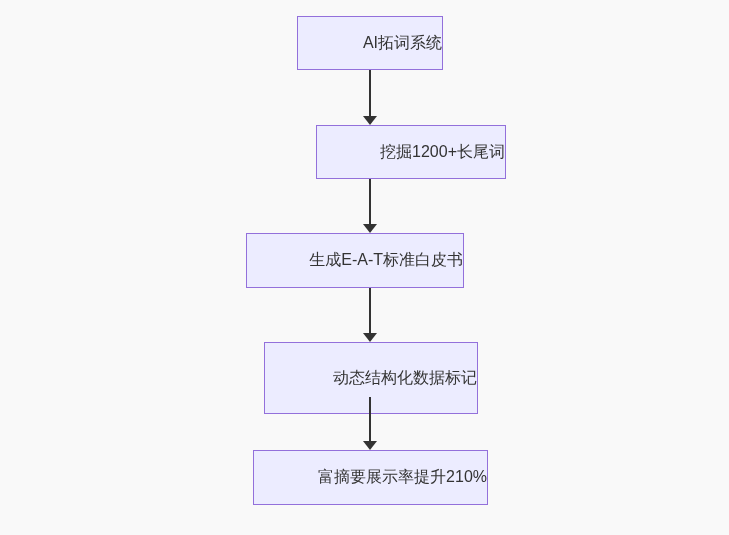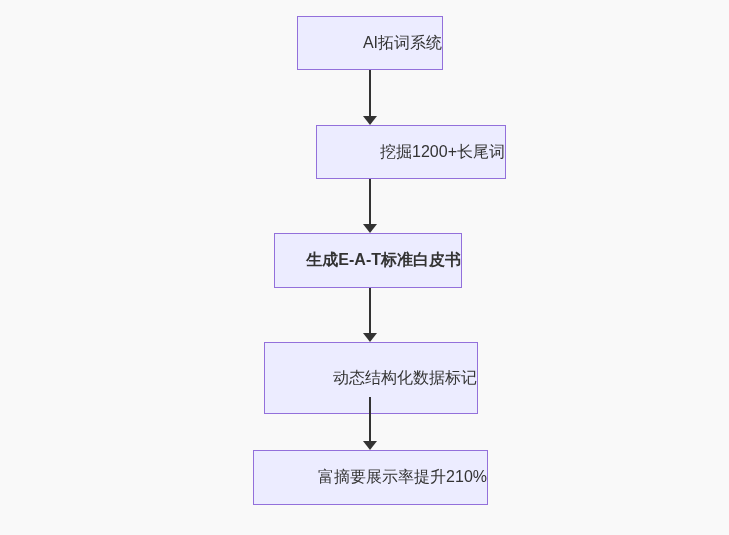--- a/index.html
+++ b/index.html
@@ -23,21 +23,21 @@
     color: #333333;
     font-size: 16px;
     display: flex;
     align-items: center;
     justify-content: flex-end;
     text-align: center;
     white-space: nowrap;
   }
   .node-1 { left: 297px; top: 16px;  width: 146px; height: 54px; }
   .node-2 { left: 276px; top: 125px; width: 190px; height: 54px; margin-left: 40px; }
-  .node-3 { left: 274px; top: 233px; width: 188px; height: 55px; font-weight: bold; }
+  .node-3 { left: 246px; top: 233px; width: 218px; height: 55px; }
   .node-4 { left: 264px; top: 342px; width: 214px; height: 72px; }
   .node-5 { left: 253px; top: 450px; width: 235px; height: 55px; }
   .arrow {
     position: absolute;
     left: 363px;
     width: 14px;
   }
   .arrow-1 { top: 70px;  height: 55px; }
   .arrow-2 { top: 179px; height: 54px; }
   .arrow-3 { top: 288px; height: 54px; }

